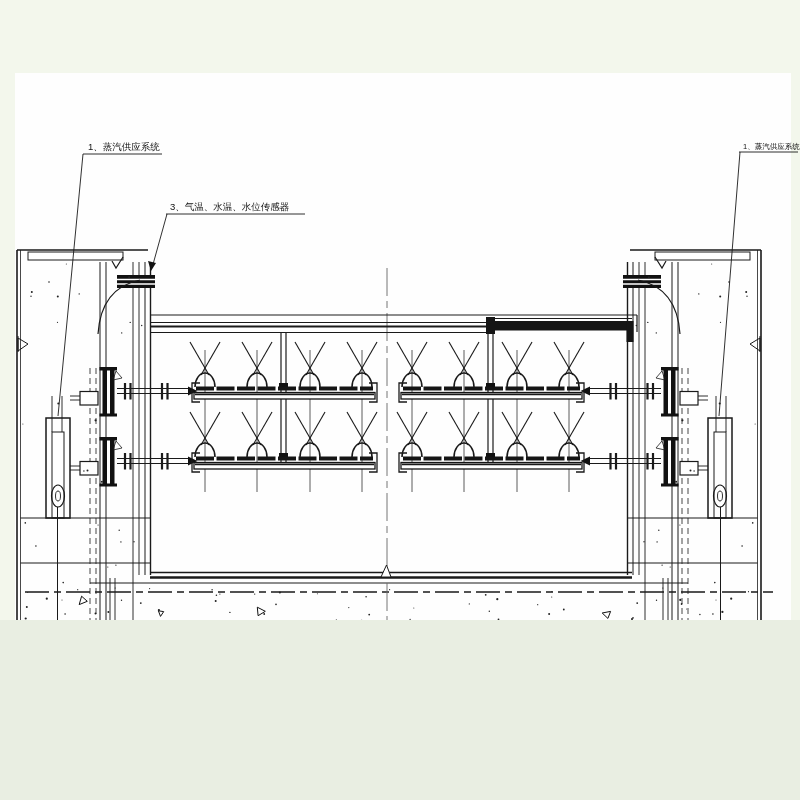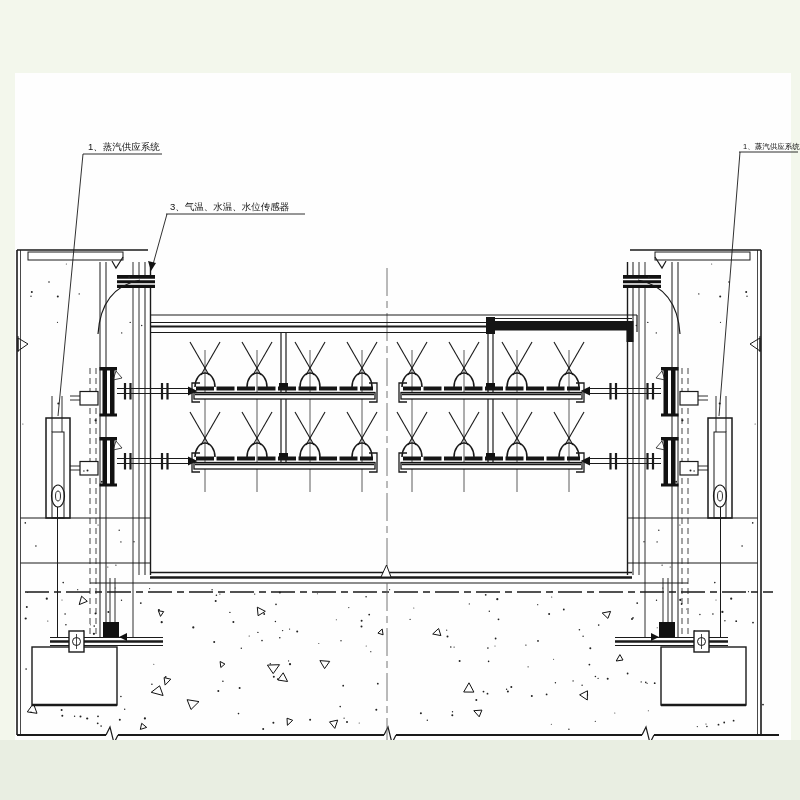--- a/index.html
+++ b/index.html
@@ -1,16 +1,16 @@
 <!DOCTYPE html>
 <html><head>
 <meta charset="utf-8">
 <style>
   html,body{margin:0;padding:0;background:#e9eee2;}
-  #stage{width:800px;height:740px;position:relative;overflow:hidden;}
+  #stage{width:800px;height:620px;position:relative;overflow:hidden;}
   svg{display:block;font-family:"Liberation Sans","DejaVu Sans",sans-serif;}
   .lbl{fill:#111;}
 </style>
 </head>
 <body>
 
 <div id="stage">
 <svg viewBox="0 0 800 800" width="800" height="800">
 
   <rect x="0" y="0" width="800" height="800" fill="#f3f7ec"></rect>

